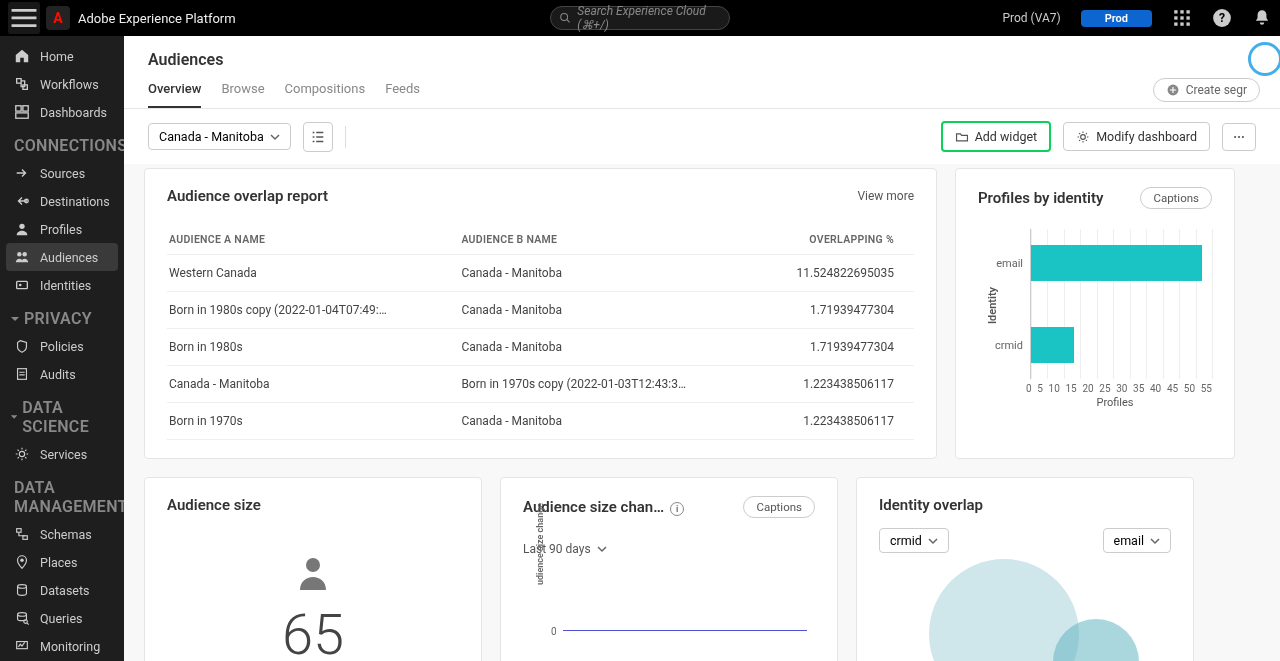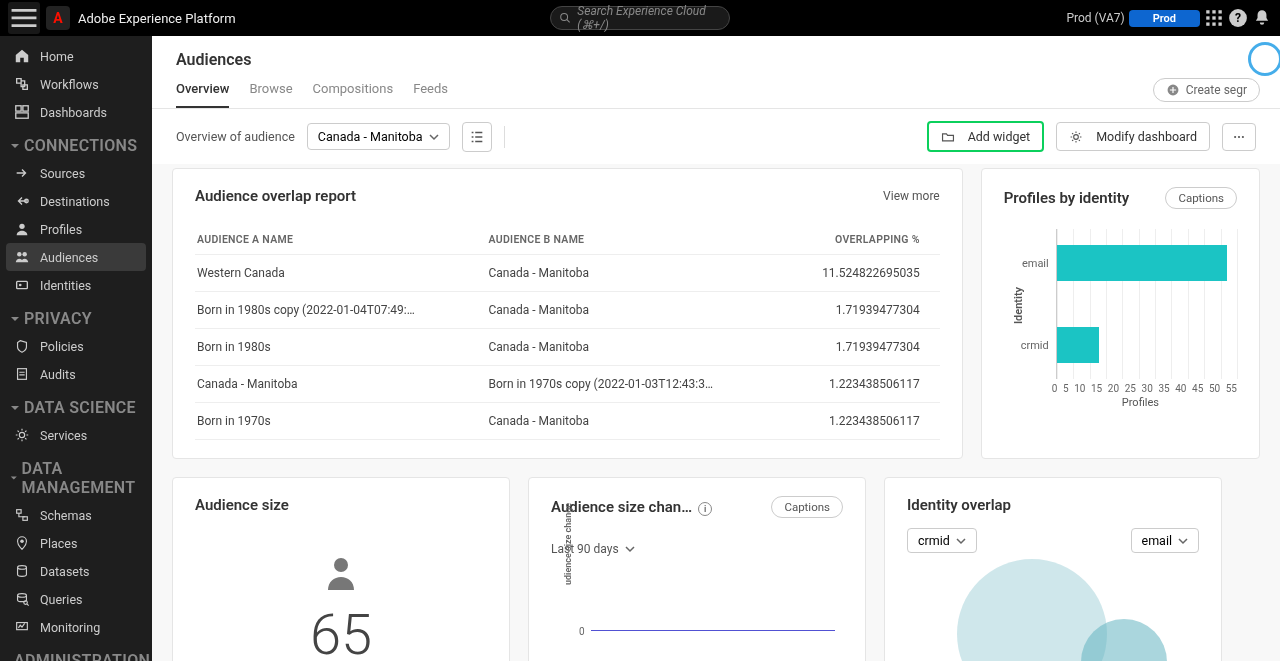--- a/index.html
+++ b/index.html
@@ -8,28 +8,28 @@
 
 .topbar { height: 36px; background: #000; display: flex; align-items: center; padding: 0 8px; color: #fff; }
 .topbar .hamburger { width: 32px; height: 32px; display: flex; align-items: center; justify-content: center; cursor: pointer; background: #181818; border-radius: 3px; margin-right: 6px;}
 .topbar .logo-box { width: 24px; height: 24px; background: #232323; border-radius: 4px; display: flex; align-items: center; justify-content: center; margin-right: 8px; }
 .topbar .logo-a { color: #fa0f00; font-weight: bold; font-size: 14px; }
 .topbar .product-name { font-size: 13px; color: #eee; }
 .topbar .search-wrap { margin-left: auto; margin-right: auto; position: absolute; left: 50%; transform: translateX(-50%); }
 .topbar .search { width: 180px; height: 24px; background: #1a1a1a; border: 1px solid #444; border-radius: 12px; display: flex; align-items: center; padding: 0 8px; }
 .topbar .search svg { width: 14px; height: 14px; fill: #888; margin-right: 6px; }
 .topbar .search-text { color: #888; font-style: italic; font-size: 12px; }
-.topbar .right { margin-left: auto; display: flex; align-items: center; gap: 4px; }
+.topbar .right { margin-left: auto; display: flex; align-items: center; gap: 20px; }
 .topbar .org { font-size: 12px; color: #ccc; }
 .topbar .prod-tag { background: #0d66d0; color: #fff; padding: 2px 24px; border-radius: 4px; font-size: 11px; font-weight: 600; }
 .topbar .icon-btn { width: 20px; height: 20px; display: flex; align-items: center; justify-content: center; color: #ccc; cursor: pointer; }
 
 
 .layout { display: flex; height: calc(661px - 36px); }
-.sidebar { width: 152px; background: #1e1e1e; overflow-y: auto; padding: 6px 0; }
+.sidebar { width: 124px; background: #1e1e1e; overflow-y: auto; padding: 6px 0; }
 .side-item { display: flex; align-items: center; padding: 6px 14px; color: #ccc; font-size: 12.5px; cursor: pointer; gap: 10px; }
 .side-item.active { background: #3a3a3a; border-radius: 4px; margin: 0 6px; padding: 6px 8px; }
 .side-item svg { width: 16px; height: 16px; fill: #ccc; flex-shrink: 0; }
 .side-section { display: flex; align-items: center; padding: 10px 10px 4px 10px; color: #888; font-size: 16px; font-weight: 600; letter-spacing: 0.3px; gap: 4px; cursor: pointer; }
 .side-section svg { width: 10px; height: 10px; fill: #888; }
 
 .main { flex: 1; background: #fff; overflow-y: auto; position: relative; }
 
 
 .page-header { padding: 14px 24px 0 24px; border-bottom: 1px solid #e5e5e5; position: relative; background: #fff;}
@@ -41,21 +41,21 @@
 .blur-circle { position: absolute; right: -2px; top: 6px; width: 34px; height: 34px; border-radius: 50%; border: 3px solid #31a5e8; background: rgba(255,255,255,0.7); filter: blur(0.5px); opacity:0.9; }
 
 
 .toolbar { display: flex; align-items: center; padding: 12px 24px; font-size: 12.5px; gap: 12px; background: #fff; }
 .toolbar .label { color: #555; }
 .dropdown { display: flex; align-items: center; gap: 6px; border: 1px solid #ccc; border-radius: 4px; padding: 5px 10px; background: #fff; cursor: pointer; font-size: 12.5px; }
 .icon-sq-btn { width: 30px; height: 30px; border: 1px solid #ccc; border-radius: 4px; display: flex; align-items: center; justify-content: center; cursor: pointer; background: #fff; }
 .divider-v { width: 1px; height: 22px; background: #ddd; }
 .metrics-text { color: #888; font-size: 11.5px; }
 .toolbar-spacer { flex: 1; }
-.btn { display: flex; align-items: center; gap: 13px; border: 1px solid #ccc; border-radius: 4px; padding: 6px 12px; background: #fff; cursor: pointer; font-size: 12.5px; color: #333; }
+.btn { display: flex; align-items: center; gap: 6px; border: 1px solid #ccc; border-radius: 4px; padding: 6px 12px; background: #fff; cursor: pointer; font-size: 12.5px; color: #333; }
 .btn.highlight { border: 2.5px solid #0bd05c; border-radius: 4px; }
 .btn svg { width: 14px; height: 14px; fill: #555; }
 .more-btn { width: 34px; justify-content: center; padding: 6px 8px;}
 
 
 .content { padding: 4px 20px 20px 20px; background: #f8f8f8; min-height: 600px;}
 .row { display: flex; gap: 18px; margin-bottom: 18px; }
 .card { background: #fff; border: 1px solid #e5e5e5; border-radius: 4px; padding: 18px 22px; }
 .card-title { font-size: 15px; font-weight: 600; color: #333; }
 .card-head { display: flex; align-items: center; justify-content: space-between; margin-bottom: 10px;}
@@ -324,21 +324,20 @@
         <svg width="14" height="14" viewBox="0 0 18 18">
             <circle cx="9" cy="9" r="7" fill="#888"></circle>
             <path d="M9 5v8M5 9h8" stroke="#fff" stroke-width="1.5"></path>
           </svg>
         <span>Create segr</span>
       </div>
       <div class="blur-circle"></div>
     </div>
 
     <div class="toolbar">
-      <span class="label">Overview of audience</span>
       <div class="dropdown">
         <span>Canada - Manitoba</span>
         <svg class="chev" viewBox="0 0 10 10">
             <path d="M1 3l4 4 4-4" fill="none" stroke="#666" stroke-width="1.5"></path>
           </svg>
       </div>
       <div class="icon-sq-btn">
         <svg width="16" height="16" viewBox="0 0 18 18">
             <path d="M3 4h2M7 4h8M3 9h2M7 9h8M3 14h2M7 14h8" stroke="#555" stroke-width="1.8"></path>
           </svg>

